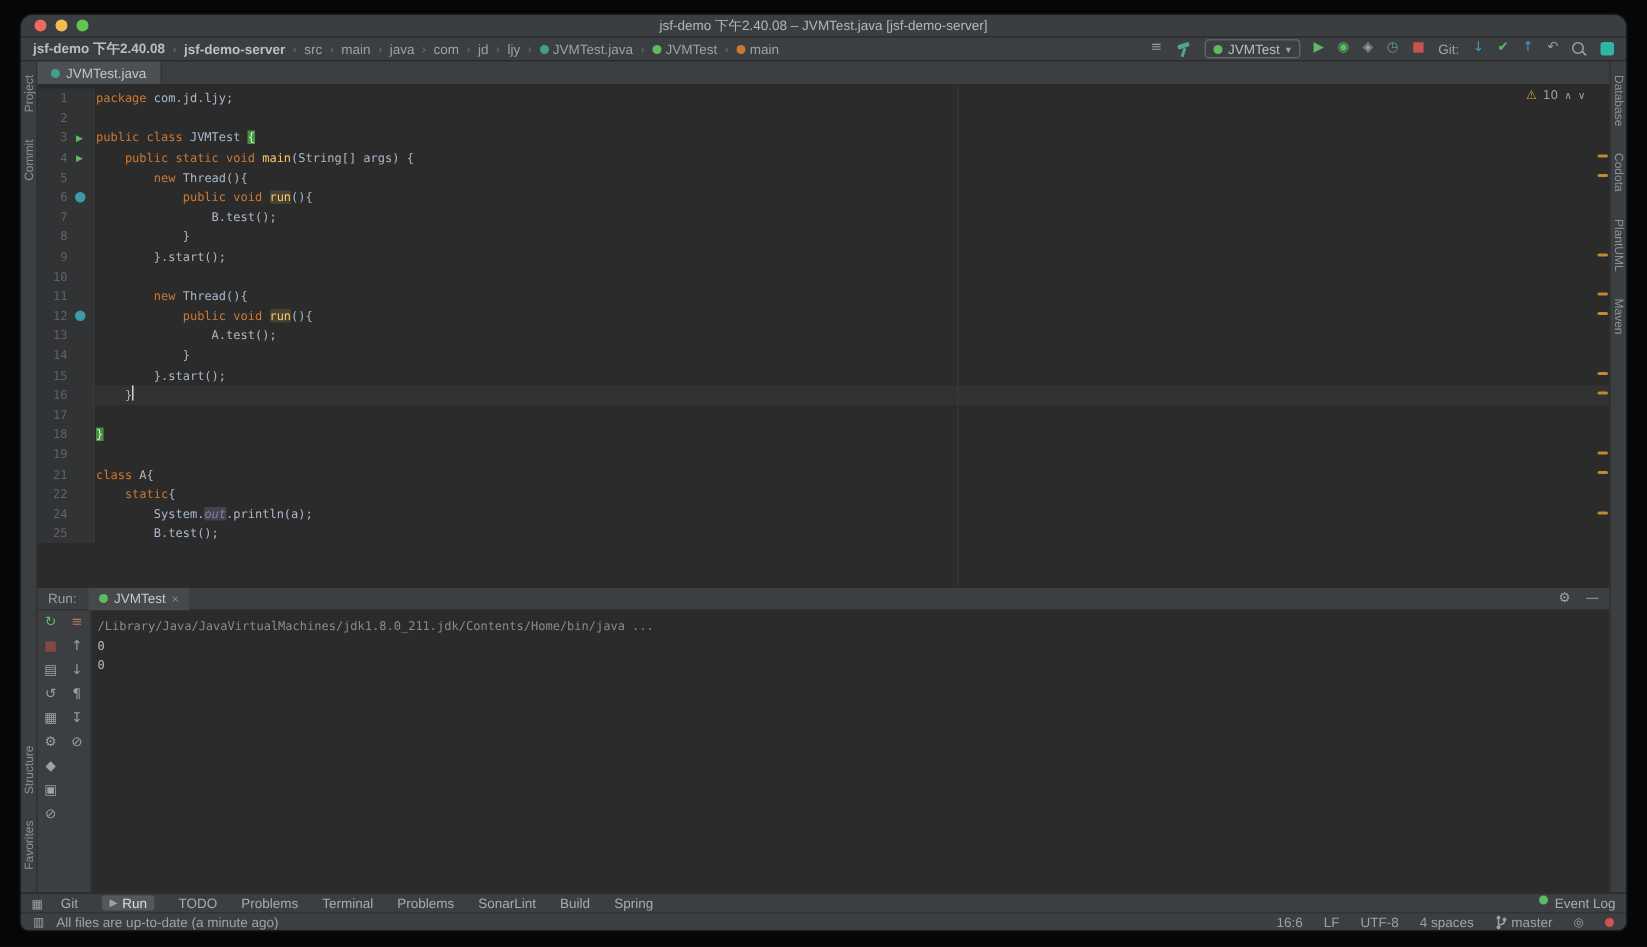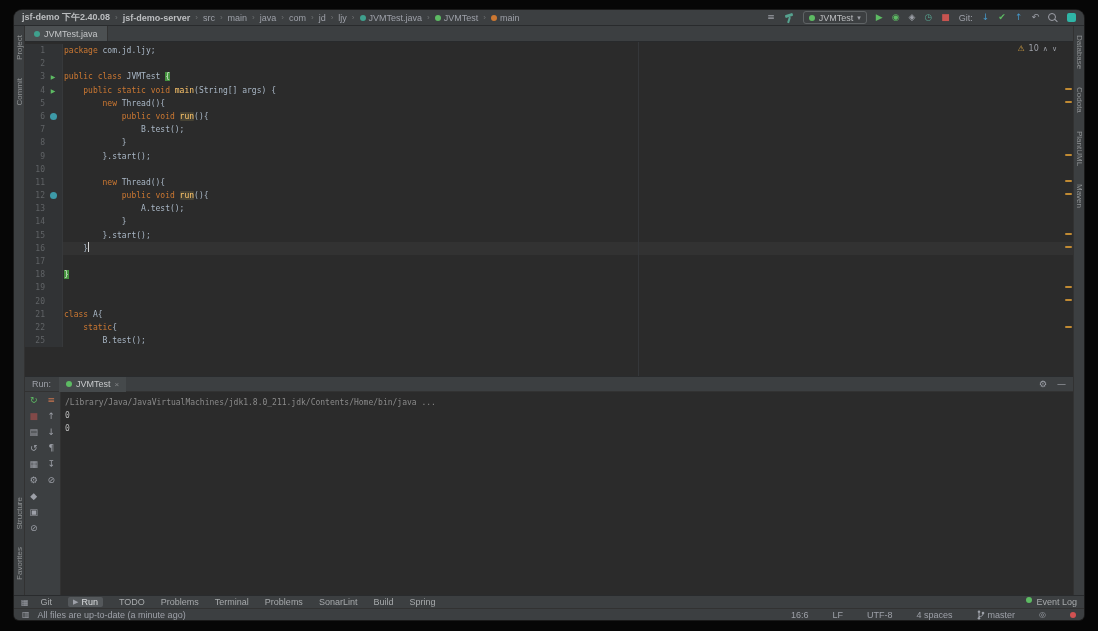--- a/index.html
+++ b/index.html
@@ -90,31 +90,39 @@
   .wicon{font-size:8px;margin-right:12px;color:#9da0a8;font-family:"DejaVu Sans",sans-serif}
   .bitems{display:flex;align-items:flex-start;gap:16px}
   .bitem{display:flex;align-items:center;gap:3px}
   .bitem.active{background:#54585b;border-radius:2px;padding:0 5px;color:#dcdee0}
   .bglyph{font-size:7px;color:#9da0a8;font-family:"DejaVu Sans",sans-serif}
   .eventlog{margin-left:auto;display:flex;align-items:flex-start;gap:4px}
   
   .statusbar{height:12px;background:#3c3f41;border-top:1px solid #323232;display:flex;align-items:center;
              padding:0 8px;font-size:9px;color:#9da0a8;flex:none}
   .sicon{font-size:8px;margin-right:8px;font-family:"DejaVu Sans",sans-serif}
-  .sright{margin-left:auto;display:flex;align-items:center;gap:24px}
+  .sright{margin-left:auto;display:flex;align-items:center;gap:14px}
   .branch{display:flex;align-items:center;gap:3px}
   .hector{font-size:8px;font-family:"DejaVu Sans",sans-serif}
   .notif{width:6px;height:6px;border-radius:50%;background:#d25252;display:inline-block}
 </style>
 </head>
 <body>
 
 <div class="screen">
   <div class="window">
 
+    <div class="titlebar">
+      <div class="lights">
+        <span class="light red"></span>
+        <span class="light yellow"></span>
+        <span class="light green"></span>
+      </div>
+      <div class="title">jsf-demo 下午2.40.08 – JVMTest.java [jsf-demo-server]</div>
+    </div>
 
     <div class="navbar">
       <div class="crumbs">
           <span class="crumb bold">
             <span>jsf-demo 下午2.40.08</span>
           </span>
           <span class="csep">›</span>
           <span class="crumb bold">
             <span>jsf-demo-server</span>
           </span>
@@ -344,38 +352,38 @@
               </div>
               <div class="line">
                 <div class="gut">
                   <span class="ln">19</span>
                   <span class="gicon"></span>
                 </div>
                 <div class="lbody"></div>
               </div>
               <div class="line">
                 <div class="gut">
-                  <span class="ln">20</span>
-                  <span class="gicon"></span>
-                </div>
-                <div class="lbody"></div>
-              </div>
-              <div class="line">
-                <div class="gut">
                   <span class="ln">21</span>
                   <span class="gicon"></span>
                 </div>
                 <div class="lbody"><span class="tk-k">class</span><span class="tk-p"> A{</span></div>
               </div>
               <div class="line">
                 <div class="gut">
                   <span class="ln">22</span>
                   <span class="gicon"></span>
                 </div>
                 <div class="lbody"><span class="tk-p">    </span><span class="tk-k">static</span><span class="tk-p">{</span></div>
+              </div>
+              <div class="line">
+                <div class="gut">
+                  <span class="ln">24</span>
+                  <span class="gicon"></span>
+                </div>
+                <div class="lbody"><span class="tk-p">        System.</span><span class="tk-flbox">out</span><span class="tk-p">.println(a);</span></div>
               </div>
               <div class="line">
                 <div class="gut">
                   <span class="ln">25</span>
                   <span class="gicon"></span>
                 </div>
                 <div class="lbody"><span class="tk-p">        B.test();</span></div>
               </div>
             </div>
           <div class="guide"></div>

